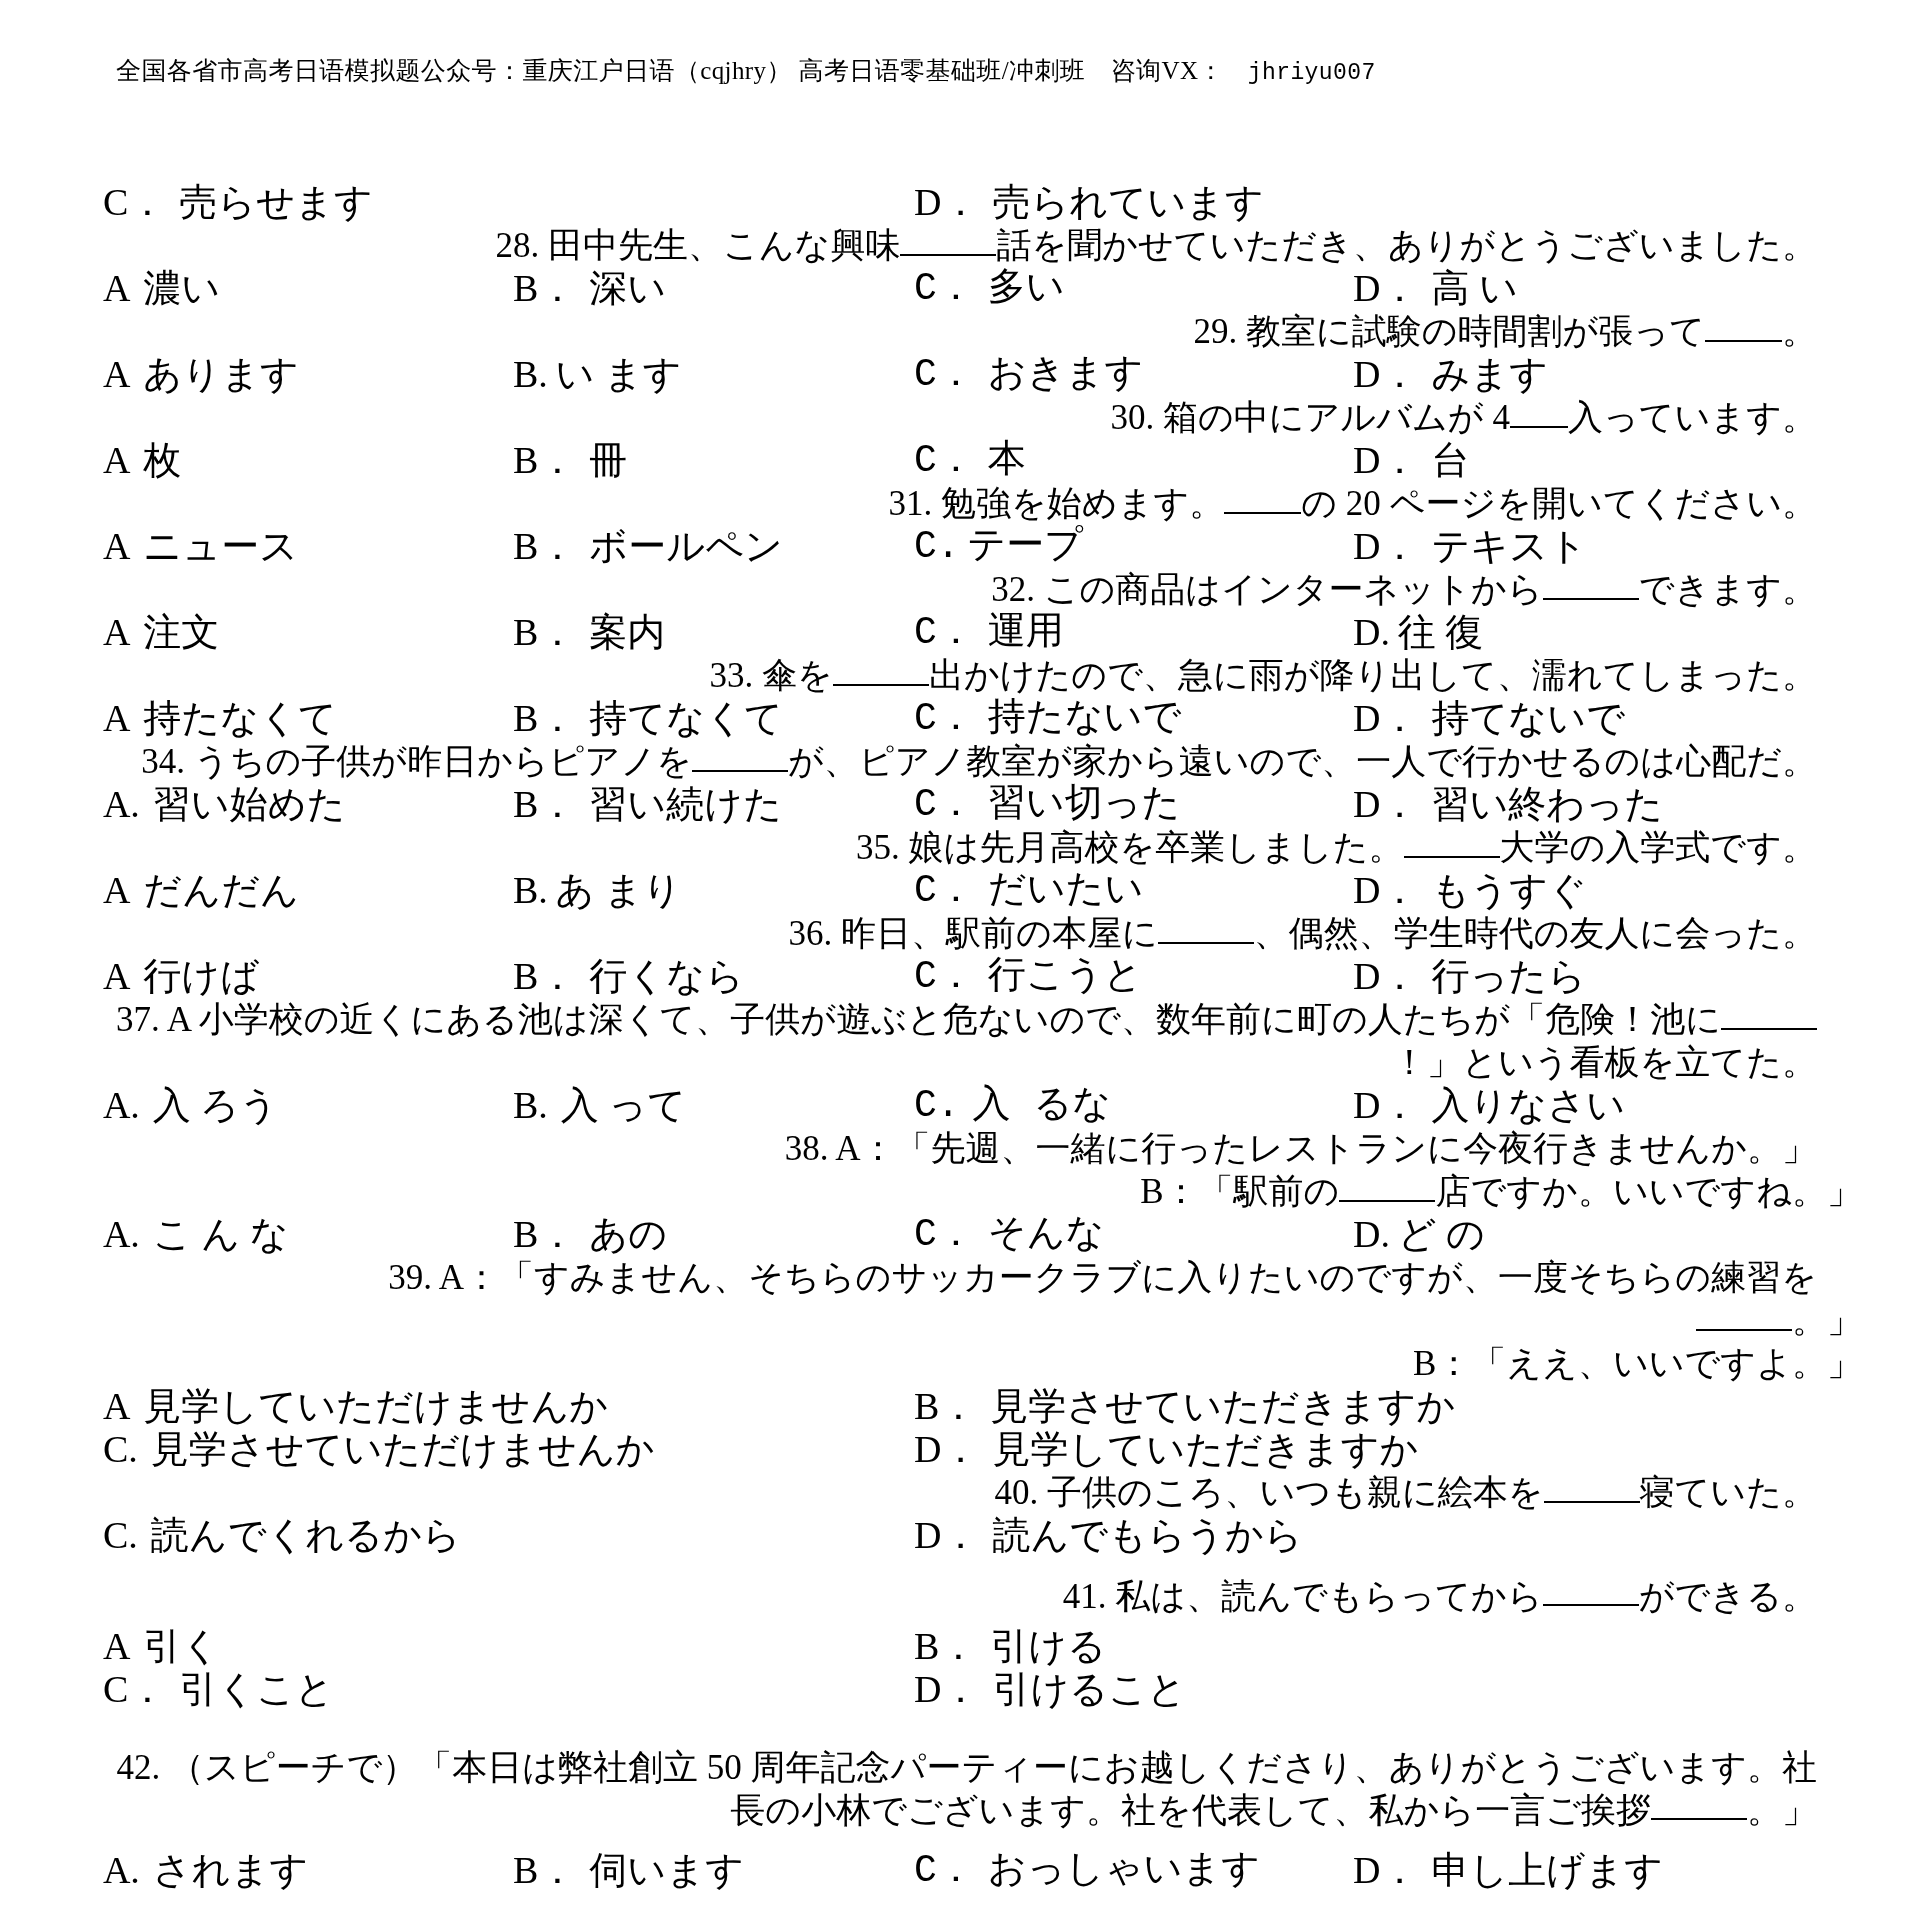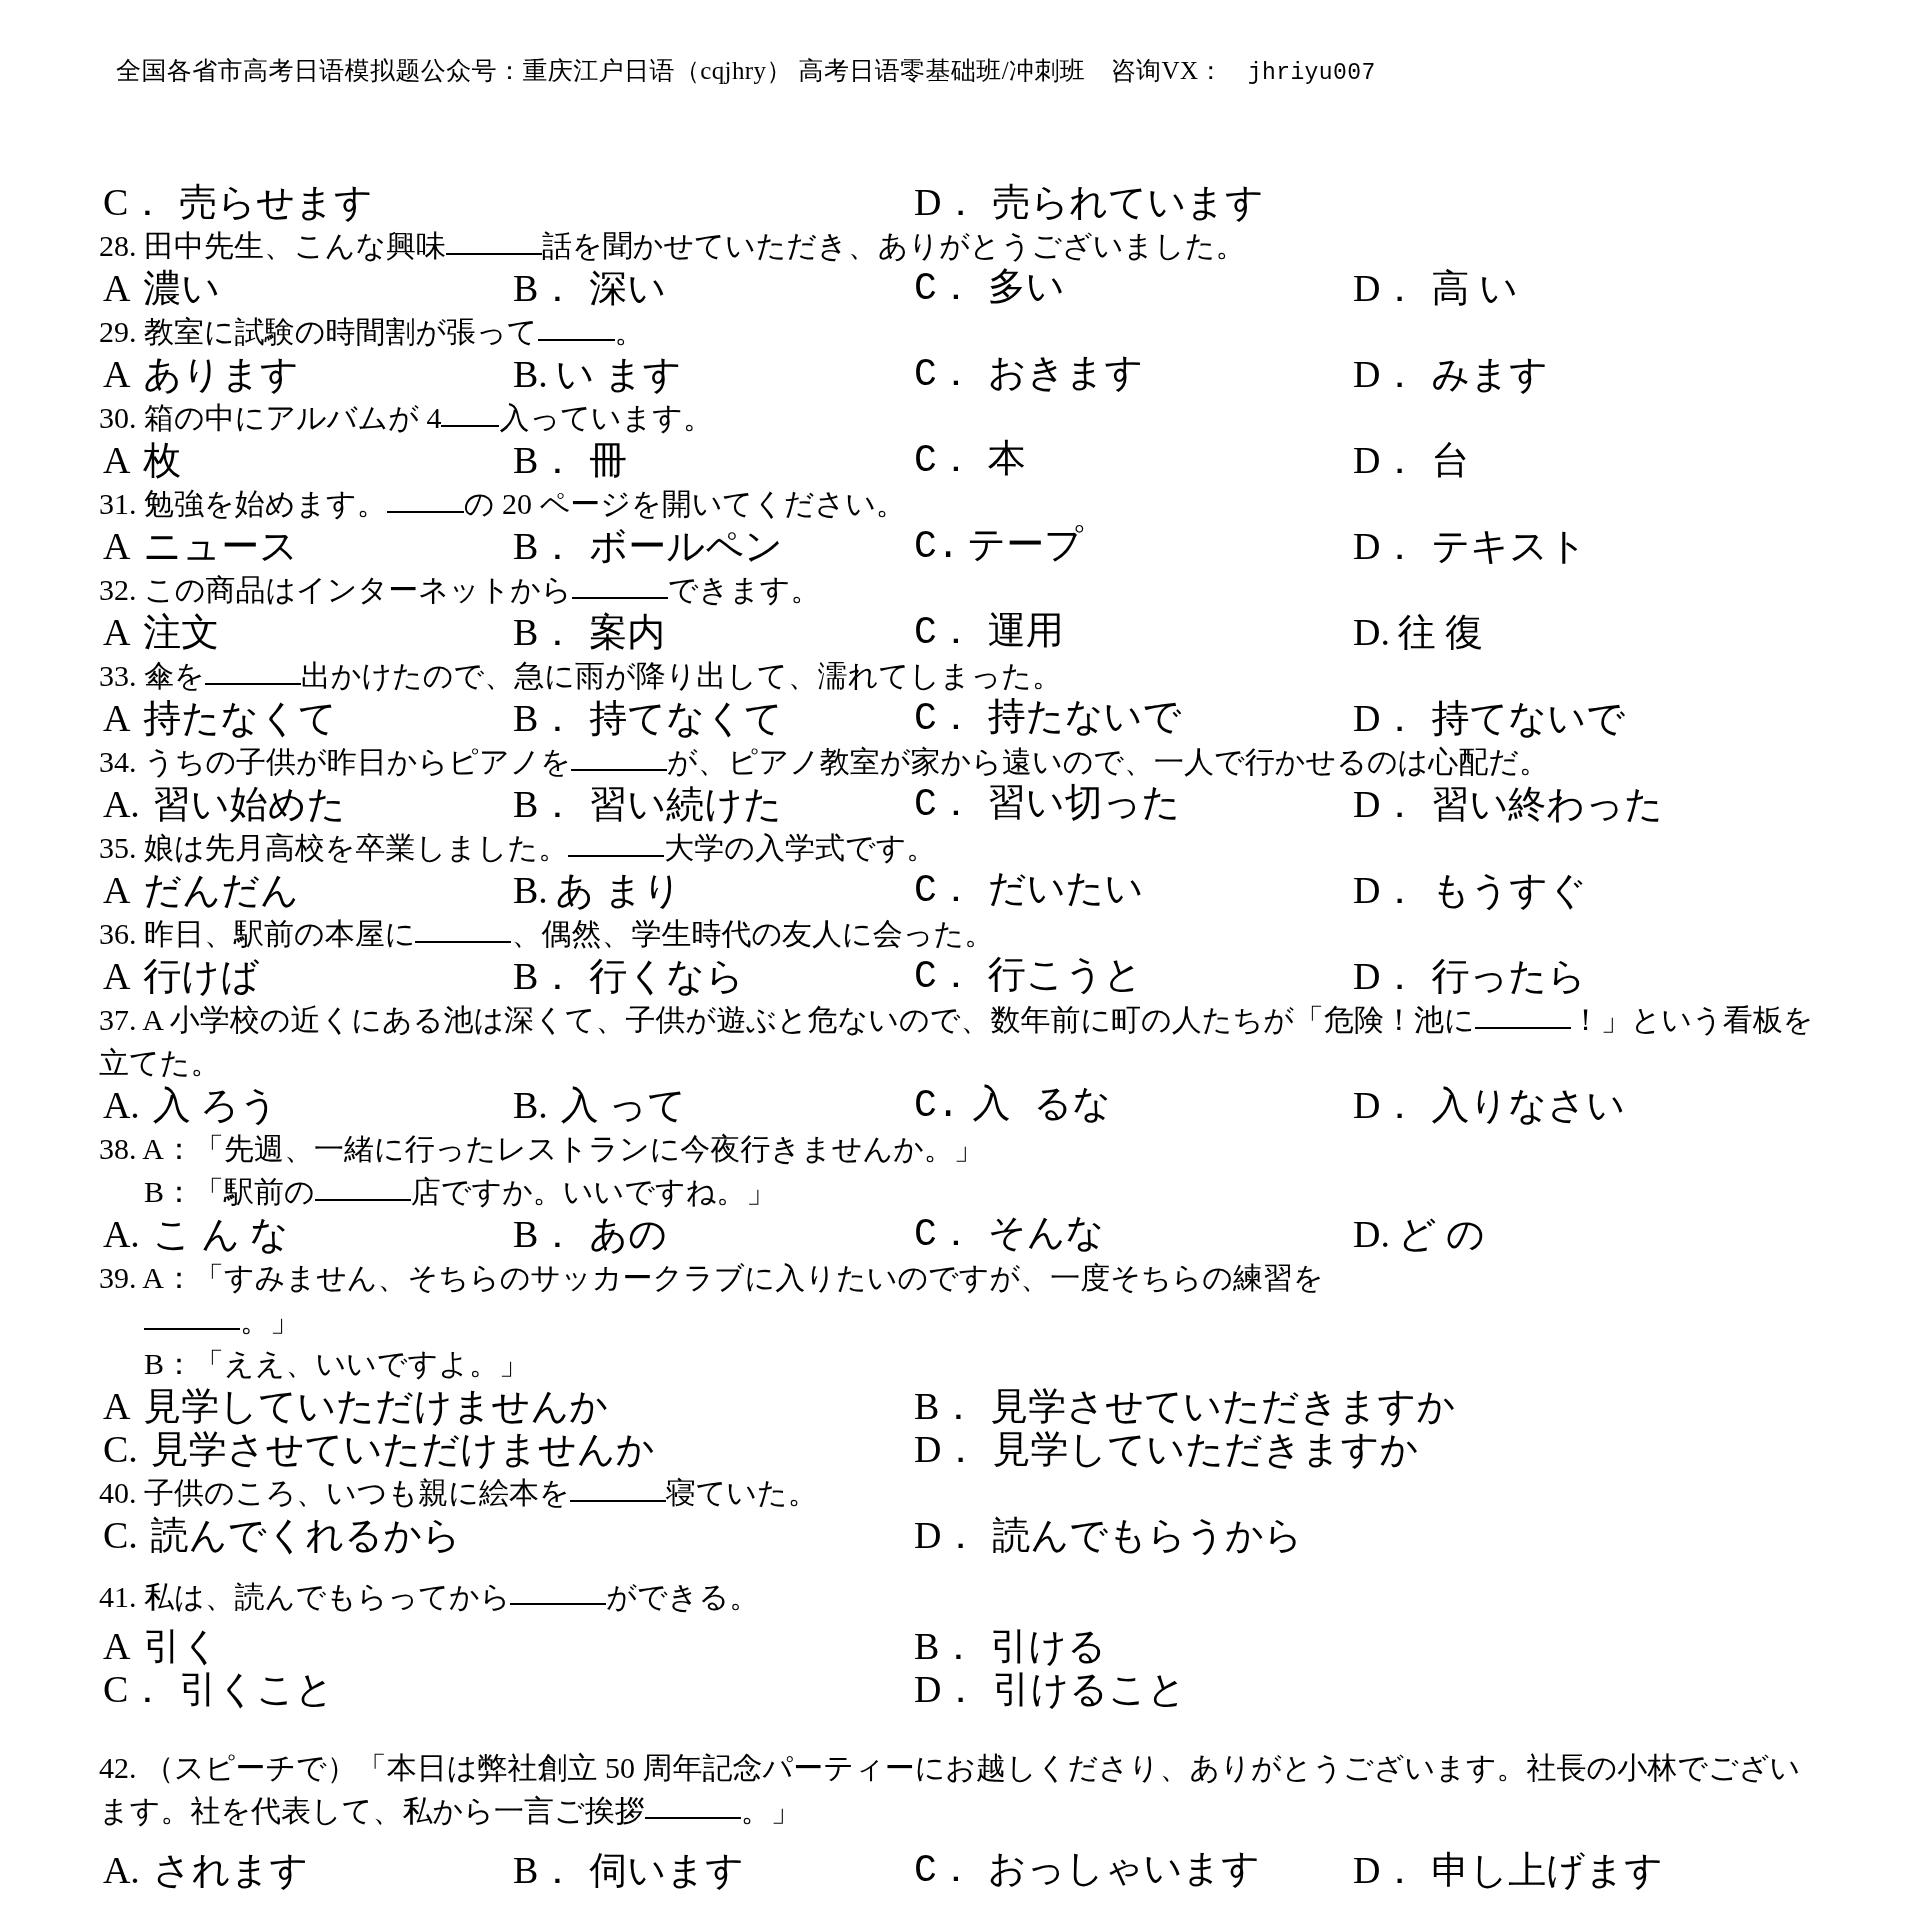--- a/index.html
+++ b/index.html
@@ -46,22 +46,23 @@
     position: absolute;
     left: 99px;
     top: 181px;
     width: 1718px;
   }
 
   
   .stem {
     position: relative;
     width: 100%;
-    font-size: 30px;
+    font-size: 35px;
     line-height: 43px;
+    text-align: right;
   }
   .stem .qnum {
     display: inline;
   }
 
   
   .opts {
     position: relative;
     height: 43px;
     width: 100%;

